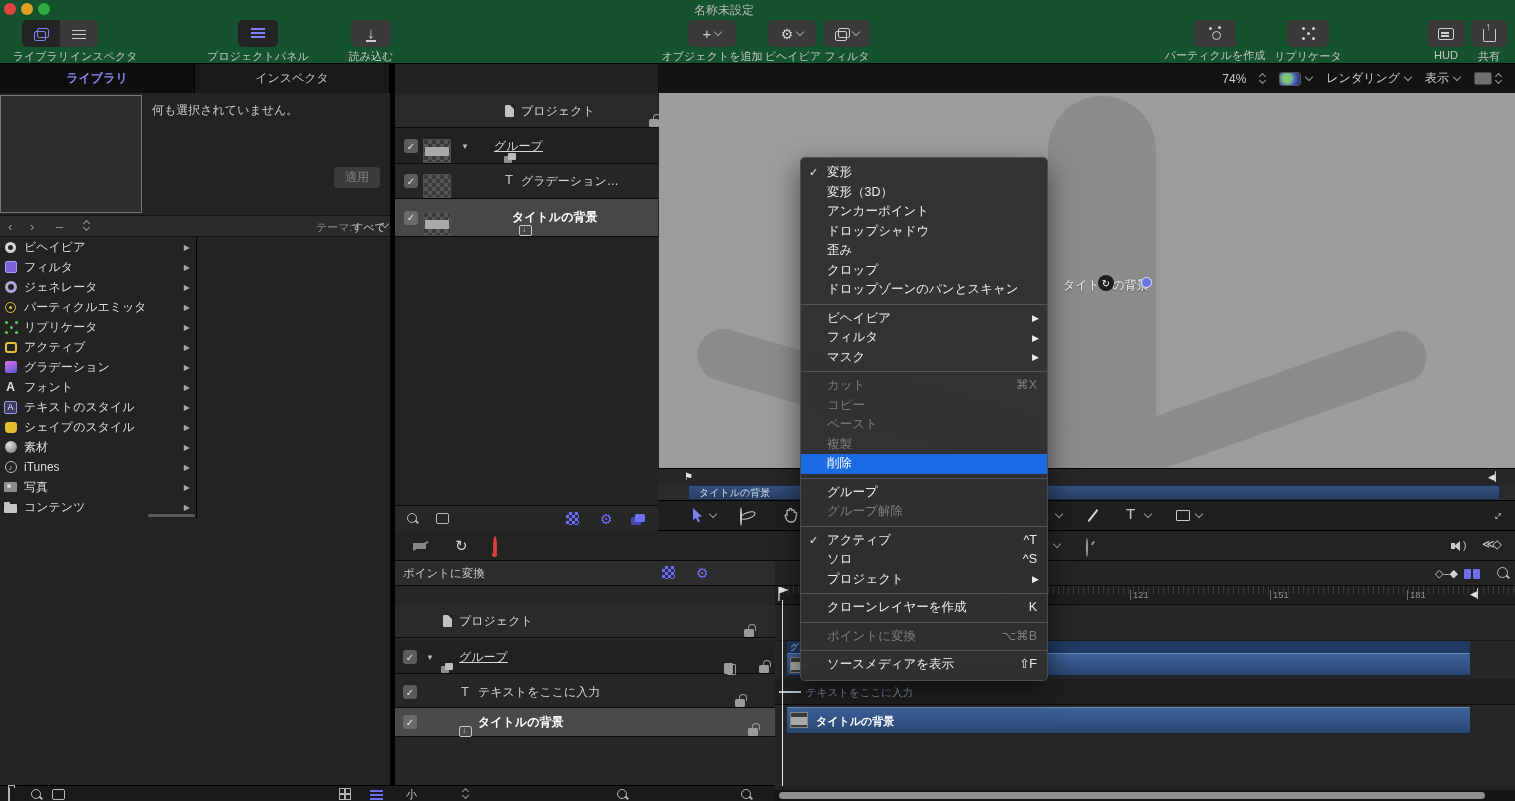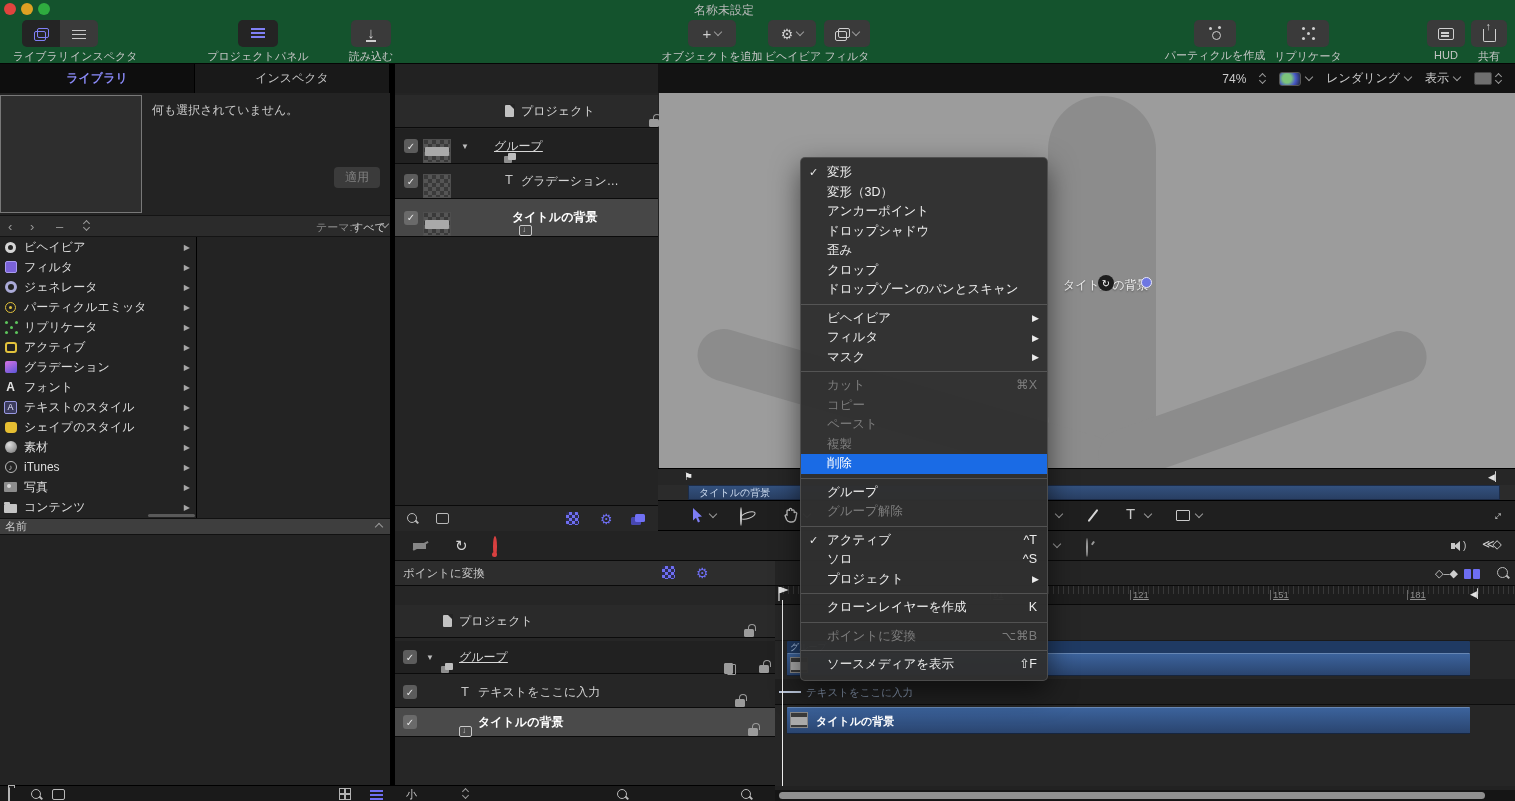--- a/index.html
+++ b/index.html
@@ -152,21 +152,21 @@
   #tl-hdr-right { left:775px; top:561px; width:740px; height:25px; background:#242424; border-bottom:1px solid #0a0a0a; }
   .i-kf1 { color:#cfcfcf; font-size:11px; }
   .i-trim { position:relative; width:16px; height:10px; }
   .i-trim::before { content:""; position:absolute; left:0; top:0; width:7px; height:10px; background:#6e6ef2; border-radius:1px; box-shadow:9px 0 0 #6e6ef2; }
   .i-zoomp { position:relative; width:13px; height:13px; }
   .i-zoomp::before { content:""; position:absolute; left:0; top:0; width:9px; height:9px; border:1.5px solid #bbb; border-radius:50%; }
   .i-zoomp::after { content:""; position:absolute; left:9px; top:9px; width:4px; height:1.5px; background:#bbb; transform:rotate(45deg); }
 
   #ruler { left:775px; top:586px; width:740px; height:19px; background:#1e1e1e; border-bottom:1px solid #0a0a0a;
     background-image:repeating-linear-gradient(to right,#383838 0 1px,transparent 1px 5px); background-position:8px 0; background-size:100% 8px; background-repeat:repeat-x; }
-  .ruler-lbl { position:absolute; top:4px; font-size:9.5px; color:#8f8f8f; border-left:1px solid #6a6a6a; padding-left:2px; line-height:10px;text-decoration:underline; }
+  .ruler-lbl { position:absolute; top:4px; font-size:9.5px; color:#8f8f8f; border-left:1px solid #6a6a6a; padding-left:2px; line-height:10px; }
   #tl-body { left:775px; top:605px; width:740px; height:181px; background:#262626; overflow:hidden; }
   .tl-row-line { position:absolute; left:0; width:740px; border-bottom:1px solid #1a1a1a; }
   .track-bar { position:absolute; border-radius:1px; }
   .bar-blue { background:linear-gradient(#3c639c,#2a4570); border-top:1px solid #6787b4; border-bottom:1px solid #16253e; }
   .bar-thumb { position:absolute; left:3px; top:3px; width:18px; height:16px; background:#3a3a3a; border:1px solid #888; background-image:linear-gradient(#aaa,#aaa); background-size:100% 8px; background-position:0 4px; background-repeat:no-repeat; }
   .playhead-line { background:#ececec; width:1px; }
   #tl-scroll { left:775px; top:790px; width:740px; height:11px; background:#151515; }
   #tl-scroll .handle { position:absolute; left:4px; top:2px; width:706px; height:7px; background:#8f8f8f; border-radius:4px; }
 
   
@@ -405,24 +405,20 @@
           <span class="li-ic">
             <span class="li-folder"></span>
           </span>
           <span>コンテンツ</span>
           <span class="arr">▶</span>
         </div>
     </div>
     <div class="abs vdiv" style="left:196px;top:144px;width:1px;height:281px;"></div>
     <div class="abs" style="left:148px;top:421px;width:47px;height:3px;background:#5a5a5a;border-radius:2px;"></div>
 
-    <div class="abs" id="name-hdr" style="left:0;top:425px;width:390px;height:17px;">
-      <span>名前</span>
-      <span class="chev" style="transform:rotate(-135deg);position:absolute;right:8px;top:8px;"></span>
-    </div>
   </div>
 
   <div class="abs" style="left:395px;top:93px;width:263px;height:437px;background:#242424;"></div>
 
   <div class="lay-row" style="top:95px;height:33px;background:#2a2a2a;">
     <span class="abs i-doc" style="left:110px;"></span>
     <span class="abs" style="left:126px;">プロジェクト</span>
     <span class="abs i-lock" style="left:245px;top:9px;"></span>
   </div>
   <div class="lay-row" style="top:129px;height:35px;background:#212121;">

